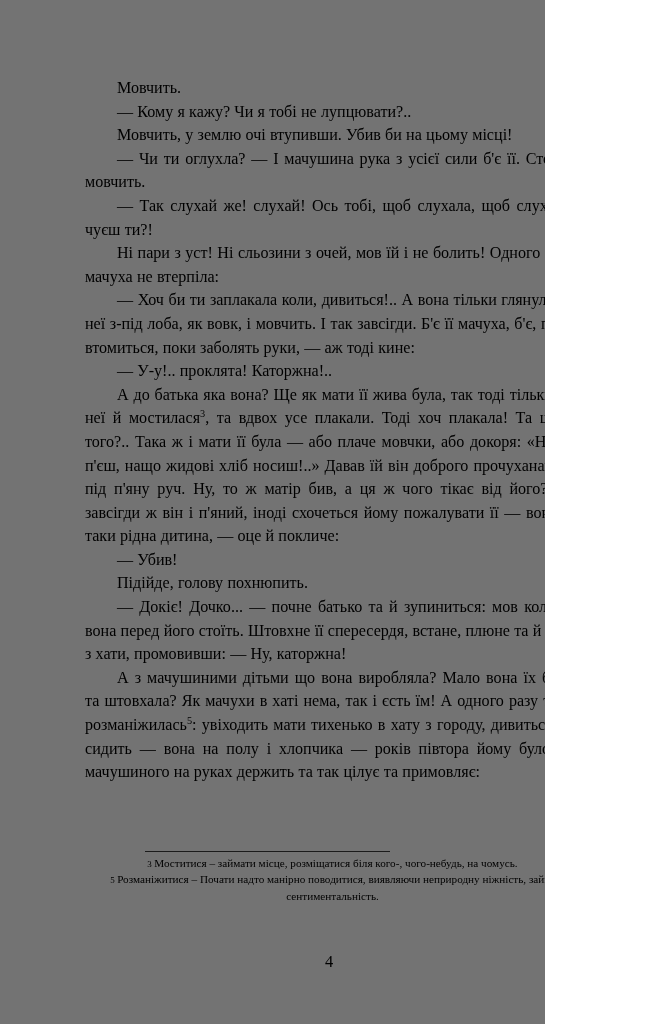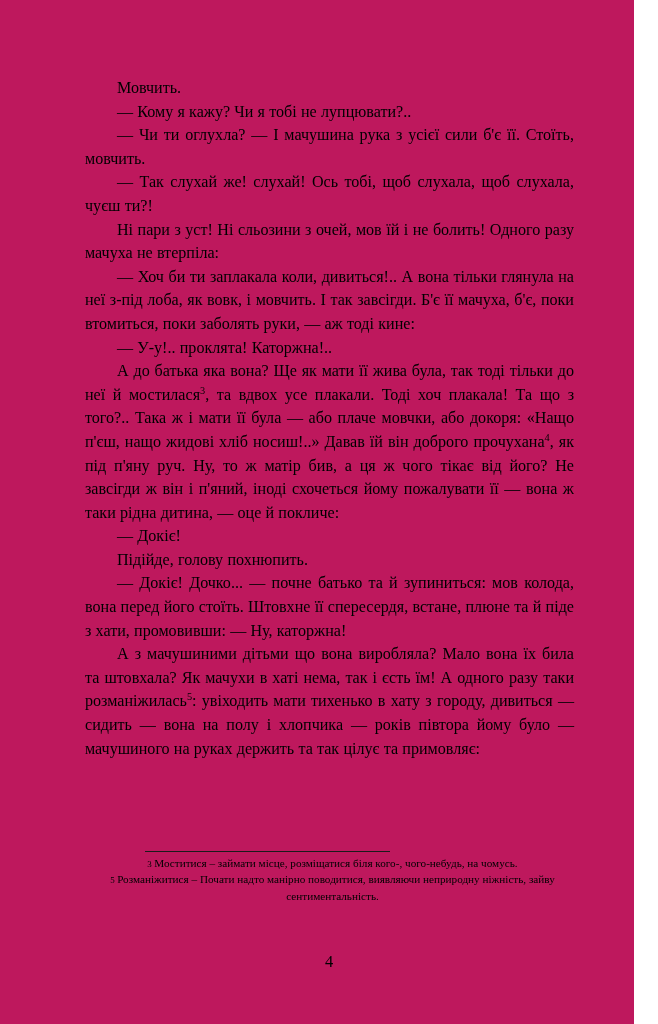--- a/index.html
+++ b/index.html
@@ -2,23 +2,23 @@
 <html><head>
 <meta charset="utf-8">
 <style>
   html, body {
     margin: 0;
     padding: 0;
     background: #ffffff;
   }
   .page {
     position: relative;
-    width: 634px;
+    width: 545px;
     height: 1024px;
-    background: #be185d;
+    background: #737373;
     overflow: hidden;
     font-family: "Liberation Serif", "DejaVu Serif", serif;
     color: #000000;
   }
   .text-block {
     position: absolute;
     left: 85px;
     top: 76px;
     width: 489px;
   }
@@ -77,27 +77,28 @@
   }
 </style>
 </head>
 <body>
 
 <div class="page">
 
   <div class="text-block">
       <p class="para last-line-natural">Мовчить.</p>
       <p class="para last-line-natural">— Кому я кажу? Чи я тобі не лупцювати?..</p>
+      <p class="para last-line-natural">Мовчить, у землю очі втупивши. Убив би на цьому місці!</p>
       <p class="para">— Чи ти оглухла? — І мачушина рука з усієї сили б'є її. Стоїть, мовчить.</p>
       <p class="para">— Так слухай же! слухай! Ось тобі, щоб слухала, щоб слухала, чуєш ти?!</p>
       <p class="para">Ні пари з уст! Ні сльозини з очей, мов їй і не болить! Одного разу мачуха не втерпіла:</p>
       <p class="para">— Хоч би ти заплакала коли, дивиться!.. А вона тільки глянула на неї з-під лоба, як вовк, і мовчить. І так завсігди. Б'є її мачуха, б'є, поки втомиться, поки заболять руки, — аж тоді кине:</p>
       <p class="para last-line-natural">— У-у!.. проклята! Каторжна!..</p>
       <p class="para">А до батька яка вона? Ще як мати її жива була, так тоді тільки до неї й мостилася<sup class="fn">3</sup>, та вдвох усе плакали. Тоді хоч плакала! Та що з того?.. Така ж і мати її була — або плаче мовчки, або докоря: «Нащо п'єш, нащо жидові хліб носиш!..» Давав їй він доброго прочухана<sup class="fn">4</sup>, як під п'яну руч. Ну, то ж матір бив, а ця ж чого тікає від його? Не завсігди ж він і п'яний, іноді схочеться йому пожалувати її — вона ж таки рідна дитина, — оце й покличе:</p>
-      <p class="para last-line-natural">— Докіє!</p>
+      <p class="para last-line-natural">— Убив!</p>
       <p class="para last-line-natural">Підійде, голову похнюпить.</p>
       <p class="para">— Докіє! Дочко... — почне батько та й зупиниться: мов колода, вона перед його стоїть. Штовхне її спересердя, встане, плюне та й піде з хати, промовивши: — Ну, каторжна!</p>
       <p class="para">А з мачушиними дітьми що вона виробляла? Мало вона їх била та штовхала? Як мачухи в хаті нема, так і єсть їм! А одного разу таки розманіжилась<sup class="fn">5</sup>: увіходить мати тихенько в хату з городу, дивиться — сидить — вона на полу і хлопчика — років півтора йому було — мачушиного на руках держить та так цілує та примовляє:</p>
     </div>
 
   <div class="fn-rule"></div>
 
   <div class="footnotes">
       <p class="fn-item"><span class="fn-num">3</span><span>Моститися – займати місце, розміщатися біля кого-, чого-небудь, на чомусь.</span></p>
       <p class="fn-item"><span class="fn-num">5</span><span>Розманіжитися – Почати надто манірно поводитися, виявляючи неприродну ніжність, зайву сентиментальність.</span></p>

